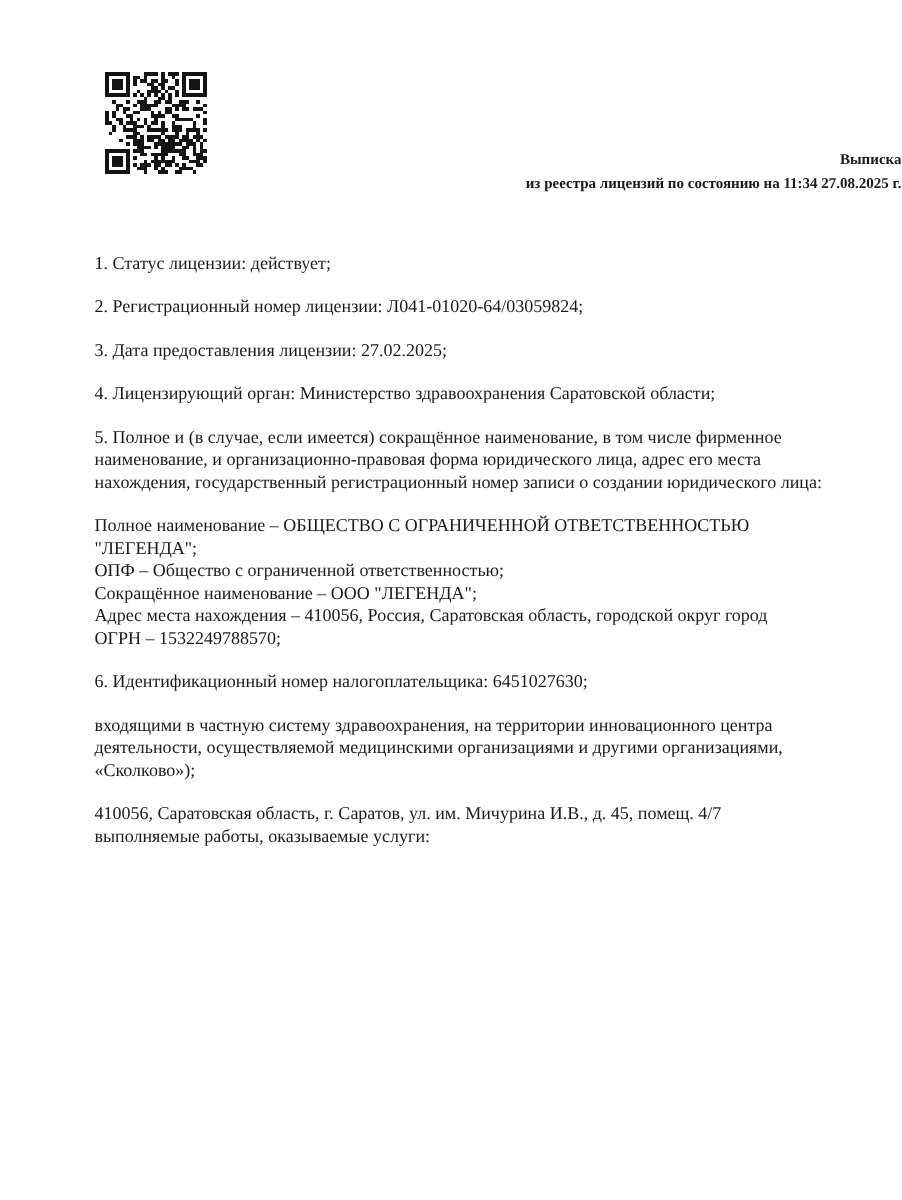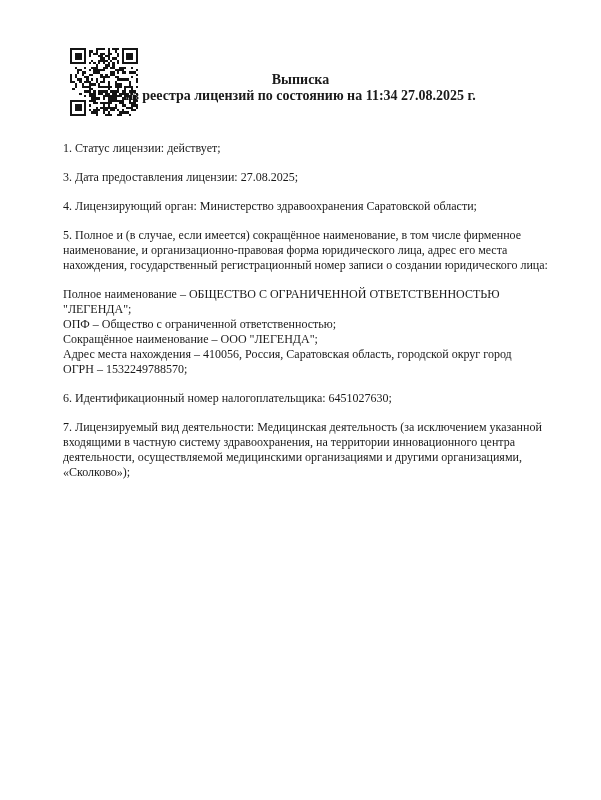--- a/index.html
+++ b/index.html
@@ -17,24 +17,24 @@
     overflow: hidden;
   }
   .qr {
     position: absolute;
     left: 70px;
     top: 48px;
     width: 68px;
     height: 68px;
   }
   .title-block {
-    padding-top: 72px;
-    text-align: center;
+    padding-top: 99px;
+    text-align: right;
     font-weight: bold;
-    font-size: 14px;
+    font-size: 10px;
     line-height: 16px;
   }
   .content {
     margin: 37px 44px 0 63px;
     font-size: 12px;
     line-height: 15px;
   }
   .para {
     margin: 0 0 14px 0;
   }
@@ -463,23 +463,26 @@
     <div class="line">Выписка</div>
     <div class="line">из реестра лицензий по состоянию на 11:34 27.08.2025 г.</div>
   </div>
 
   <div class="content">
 
     <div class="para">
       <div class="line">1. Статус лицензии: действует;</div>
     </div>
 
-
-    <div class="para">
-      <div class="line">3. Дата предоставления лицензии: 27.08.2025;</div>
+    <div class="para">
+      <div class="line">2. Регистрационный номер лицензии: Л041-01020-64/03059824;</div>
+    </div>
+
+    <div class="para">
+      <div class="line">3. Дата предоставления лицензии: 27.02.2025;</div>
     </div>
 
     <div class="para">
       <div class="line">4. Лицензирующий орган: Министерство здравоохранения Саратовской области;</div>
     </div>
 
     <div class="para">
       <div class="line">5. Полное и (в случае, если имеется) сокращённое наименование, в том числе фирменное</div>
       <div class="line">наименование, и организационно-правовая форма юридического лица, адрес его места</div>
       <div class="line">нахождения, государственный регистрационный номер записи о создании юридического лица:</div>
@@ -492,22 +495,25 @@
       <div class="line">Сокращённое наименование – ООО "ЛЕГЕНДА";</div>
       <div class="line">Адрес места нахождения – 410056, Россия, Саратовская область, городской округ город</div>
       <div class="line">ОГРН – 1532249788570;</div>
     </div>
 
     <div class="para">
       <div class="line">6. Идентификационный номер налогоплательщика: 6451027630;</div>
     </div>
 
     <div class="para">
-      <div class="line">7. Лицензируемый вид деятельности: Медицинская деятельность (за исключением указанной</div>
       <div class="line">входящими в частную систему здравоохранения, на территории инновационного центра</div>
       <div class="line">деятельности, осуществляемой медицинскими организациями и другими организациями,</div>
       <div class="line">«Сколково»);</div>
     </div>
 
 
+    <div class="para">
+      <div class="line">410056, Саратовская область, г. Саратов, ул. им. Мичурина И.В., д. 45, помещ. 4/7</div>
+      <div class="line">выполняемые работы, оказываемые услуги:</div>
+    </div>
 
   </div>
 </div>
 
 </body></html>

